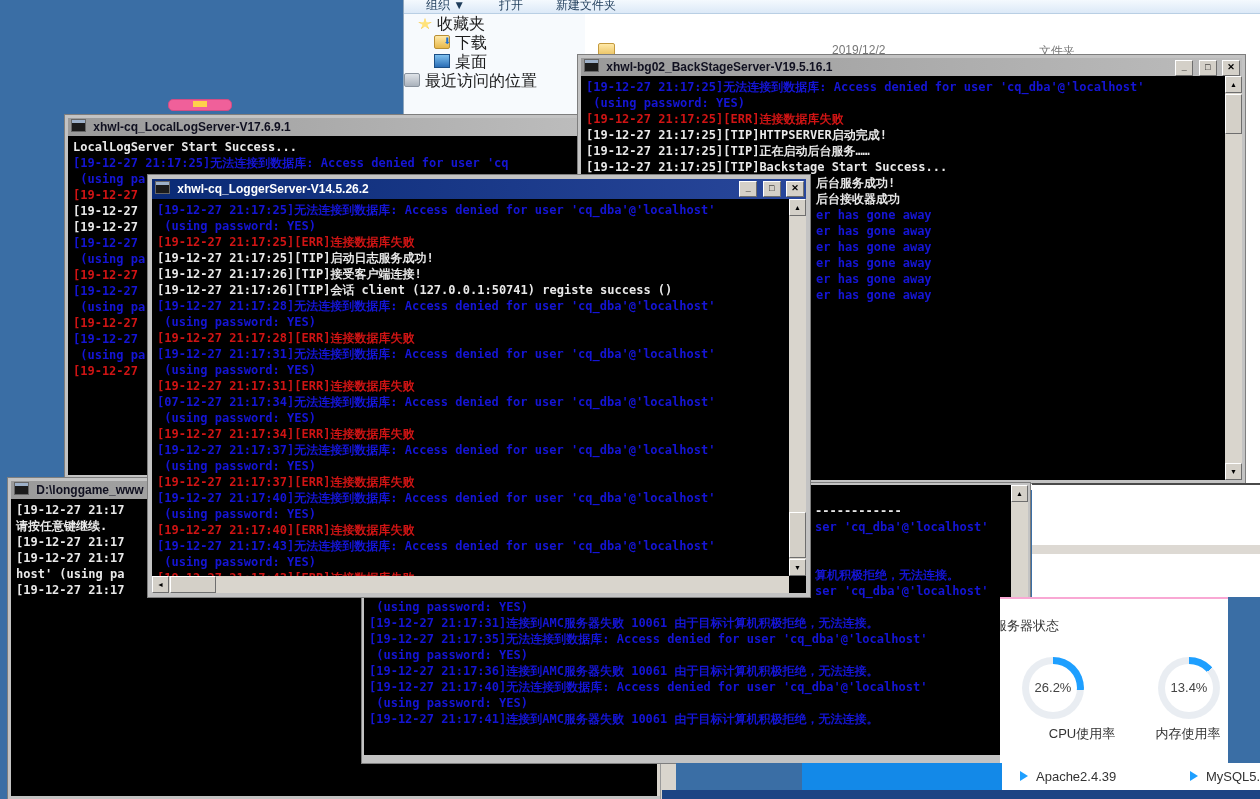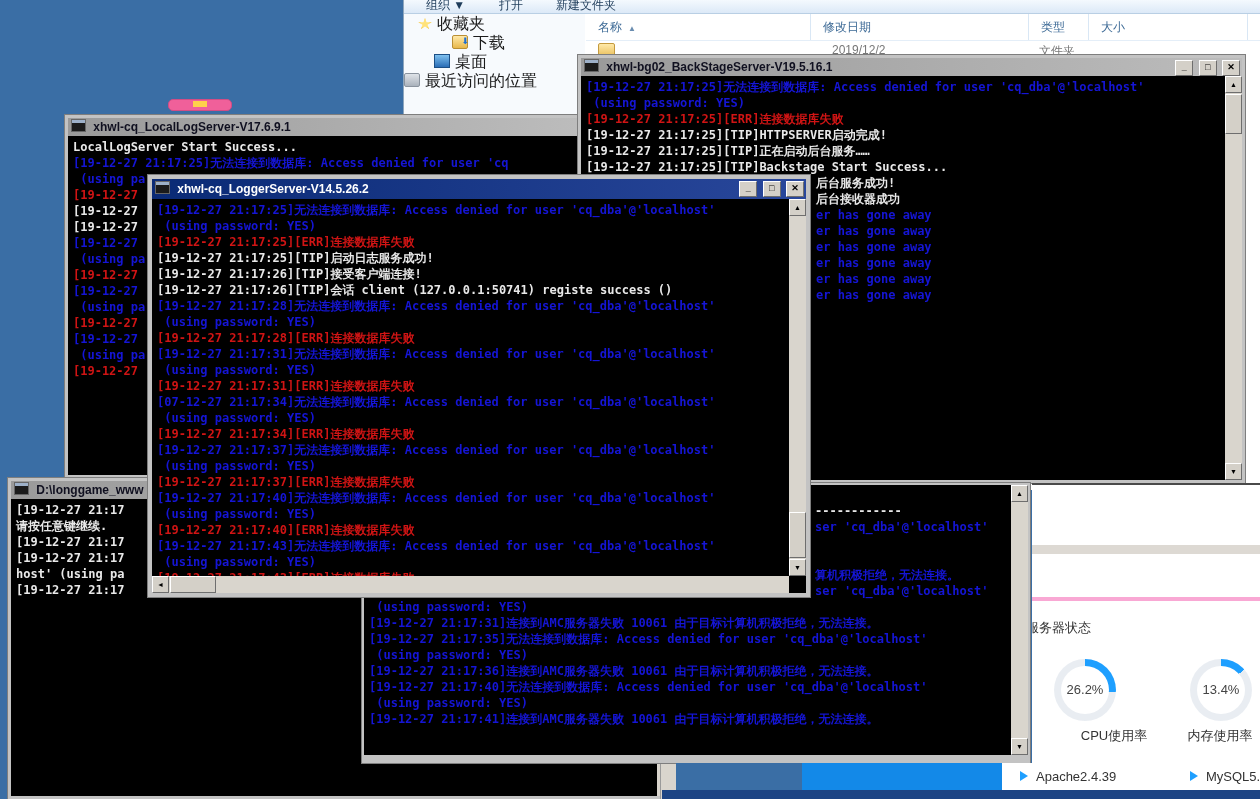--- a/index.html
+++ b/index.html
@@ -68,22 +68,22 @@
   #win-dos{left:8px;top:478px;width:668px;height:321px;z-index:5;}
   #win-dos .cbody{top:18px;right:16px;padding:3px 5px;}
   #win-amc{left:362px;top:483px;width:668px;height:280px;z-index:6;border-width:2px 2px 8px 2px;}
   #win-amc .cbody{top:0;right:17px;padding:18px 5px 3px 5px;}
   #win-logger{left:148px;top:175px;width:662px;height:422px;z-index:10;border-width:4px;}
   #win-logger .cbody{top:20px;right:17px;bottom:17px;padding:3px 5px;}
   
   #panel-a{position:absolute;left:1032px;top:483px;width:228px;height:114px;background:#fff;z-index:6;
      border-top:2px solid #4a4a4a;box-sizing:border-box;}
   #panel-a .gray-band{position:absolute;left:0;top:60px;width:100%;height:9px;background:#ddd9d3;}
-  #panel-status{position:absolute;left:1032px;top:597px;width:228px;height:166px;background:#fff;z-index:6;
-     border-top:4px solid #f9a8d4;box-sizing:border-box;overflow:hidden;}
+  #panel-status{position:absolute;left:1000px;top:597px;width:228px;height:166px;background:#fff;z-index:6;
+     border-top:2px solid #f9a8d4;box-sizing:border-box;overflow:hidden;}
   .status-title{position:absolute;left:-6px;top:18px;font-size:13px;color:#333;white-space:nowrap;}
   .gauge{position:absolute;top:58px;width:62px;height:62px;border-radius:50%;}
   .gauge .hole{position:absolute;inset:7px;background:#fff;border-radius:50%;}
   .gauge .gval{position:absolute;inset:0;text-align:center;line-height:62px;font-size:13px;color:#444;}
   .gauge-label{position:absolute;top:126px;width:120px;text-align:center;font-size:13px;color:#333;}
   #gauge-0,#glabel-0{left:22px;}
   #gauge-1{left:158px;}#glabel-1{left:128px;}
   #services{position:absolute;left:1002px;top:763px;width:258px;height:27px;background:#fff;z-index:7;}
   .svc{position:absolute;top:6px;font-size:13px;color:#333;white-space:nowrap;}
   .svc .tri{display:inline-block;width:0;height:0;border-left:8px solid #1e9fff;
@@ -106,31 +106,25 @@
 </div>
 
 <div id="explorer">
   <div class="exp-toolbar">
     <span class="titem" style="left:22px;">组织 ▼</span>
     <span class="titem" style="left:95px;">打开</span>
     <span class="titem" style="left:152px;">新建文件夹</span>
   </div>
   <div class="exp-side" id="exp-side">
       <div class="side-item" style="padding-left: 14px;"><span class="sic star-icon"></span><span>收藏夹</span></div>
-      <div class="side-item" style="padding-left: 48px;"><span class="sic download-folder-icon"></span><span>下载</span></div>
+      <div class="side-item" style="padding-left: 30px;"><span class="sic download-folder-icon"></span><span>下载</span></div>
       <div class="side-item" style="padding-left: 30px;"><span class="sic desktop-icon"></span><span>桌面</span></div>
       <div class="side-item" style=""><span class="sic recent-places-icon"></span><span>最近访问的位置</span></div>
     </div>
   <div class="exp-list">
-    <div class="exp-header" id="exp-header">
-        <div class="hcell" style="left: 0px; width: 225px;">名称<span class="sortmark">▲</span></div>
-        <div class="hcell" style="left: 225px; width: 218px;">修改日期</div>
-        <div class="hcell" style="left: 443px; width: 60px;">类型</div>
-        <div class="hcell" style="left: 503px; width: 159px;">大小</div>
-      </div>
     <div class="file-row">
       <span class="folder-icon"></span>
       <span class="file-date">2019/12/2</span>
       <span class="file-type">文件夹</span>
     </div>
   </div>
 </div>
 
 <div class="cwin" id="win-locallog">
   <div class="ctitle">

